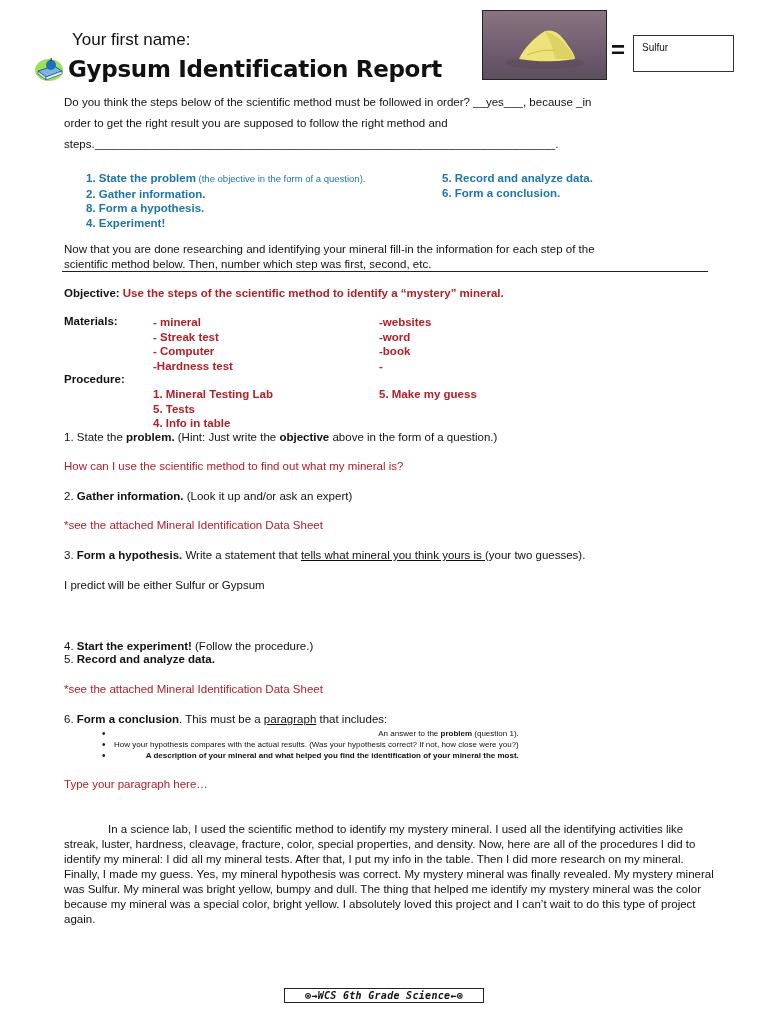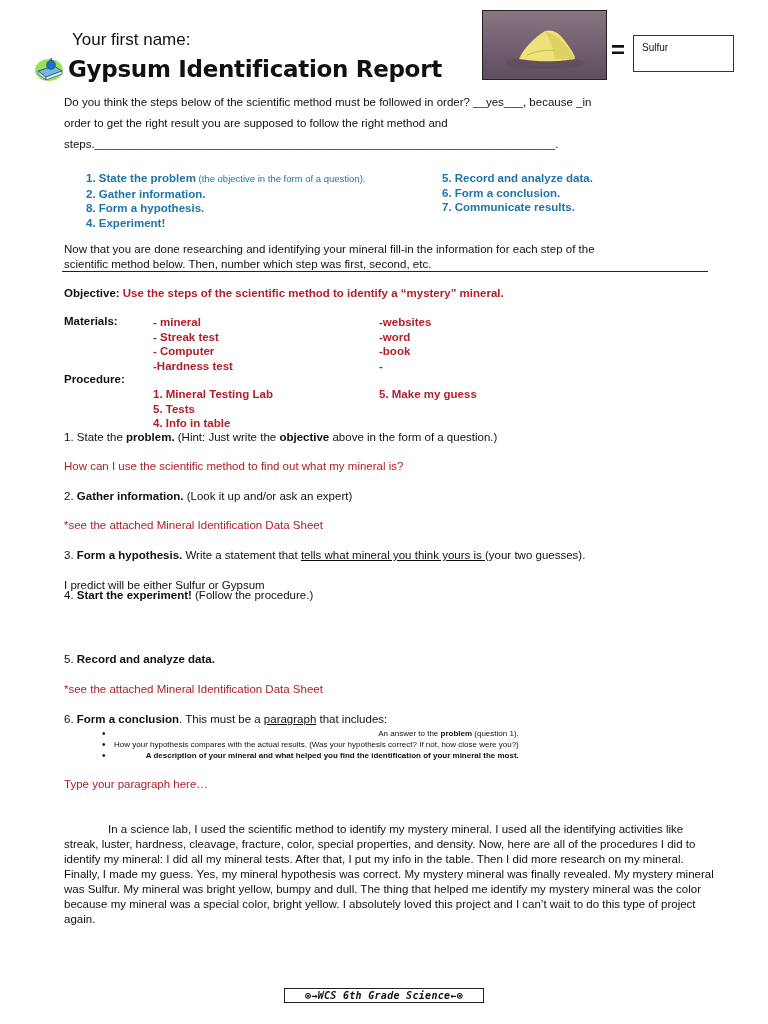--- a/index.html
+++ b/index.html
@@ -66,21 +66,20 @@
 
 <div class="abs step-list blue" style="left:86px; top:171px; width:360px;">
   <div><span>1. State the problem</span><span class="small-note"> (the objective in the form of a question).</span></div>
   <div>2. Gather information.</div>
   <div>8. Form a hypothesis.</div>
   <div>4. Experiment!</div>
 </div>
 <div class="abs step-list blue" style="left:442px; top:171px; width:260px;">
   <div>5. Record and analyze data.</div>
   <div>6. Form a conclusion.</div>
-  <div>7. Communicate results.</div>
 </div>
 
 <div class="abs" style="left:64px; top:242px; width:650px; line-height:14.5px;">
   <div>Now that you are done researching and identifying your mineral fill-in the information for each step of the</div>
   <div>scientific method below.  Then, number which step was first, second, etc.</div>
 </div>
 <div class="abs rule"></div>
 
 <div class="abs" style="left:64px; top:287px; width:650px;">
   <span class="b">Objective:</span><span class="red b"> Use the steps of the scientific method to identify a “mystery” mineral.</span>
@@ -118,21 +117,21 @@
 <div class="abs p" style="top:486px;">
   <span>2. </span><span class="b">Gather information.</span><span>  (Look it up and/or ask an expert)</span>
 </div>
 <div class="abs p red" style="top:515px;">*see the attached Mineral Identification Data Sheet</div>
 
 <div class="abs p" style="top:545px;">
   <span>3. </span><span class="b">Form a hypothesis.</span><span> Write a statement that </span><span class="u">tells what mineral you think yours is </span><span>(your two guesses).</span>
 </div>
 <div class="abs p" style="top:575px;">I predict will be either Sulfur or Gypsum</div>
 
-<div class="abs p" style="top:585px;">
+<div class="abs p" style="top:636px;">
   <span>4. </span><span class="b">Start the experiment!</span><span> (Follow the procedure.)</span>
 </div>
 
 <div class="abs p" style="top:649px;">
   <span>5. </span><span class="b">Record and analyze data.</span>
 </div>
 <div class="abs p red" style="top:679px;">*see the attached Mineral Identification Data Sheet</div>
 
 <div class="abs p" style="top:709px;">
   <span>6. </span><span class="b">Form a conclusion</span><span>. This must be a </span><span class="u">paragraph</span><span> that includes:</span>

